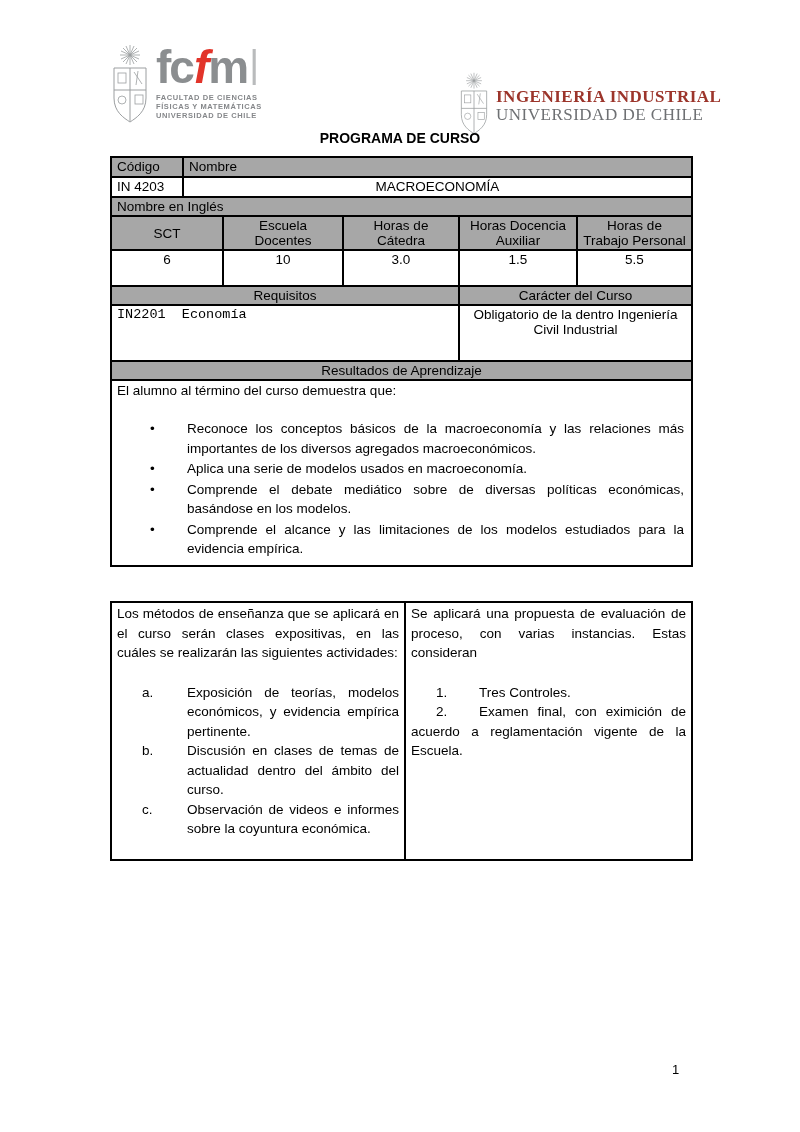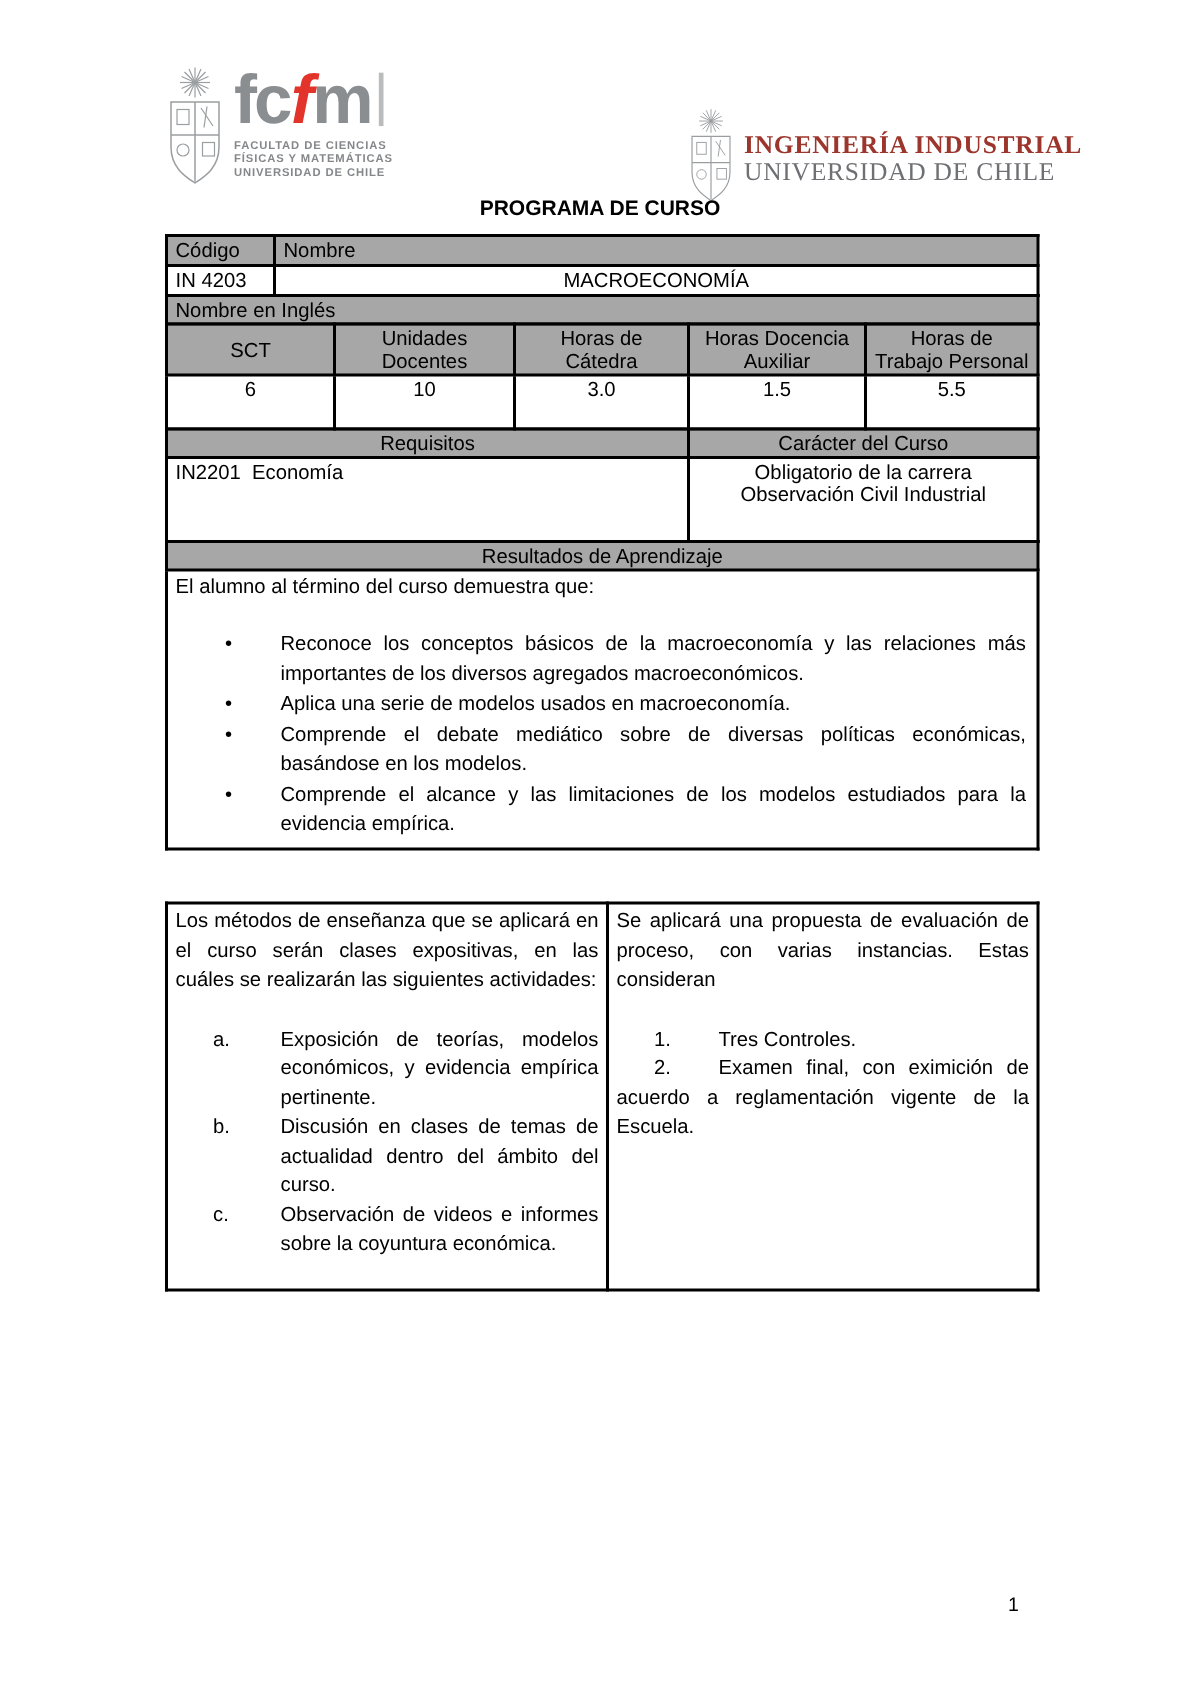--- a/index.html
+++ b/index.html
@@ -165,21 +165,21 @@
       <colgroup>
           <col style="width:112px">
           <col style="width:120px">
           <col style="width:116px">
           <col style="width:118px">
           <col style="width:115px">
         </colgroup>
       <tbody>
           <tr>
         <td class="gray h34 c vmid">SCT</td>
-        <td class="gray h34 c vmid">Unidades Docentes</td>
+        <td class="gray h34 c vmid">Escuela Docentes</td>
         <td class="gray h34 c vmid">Horas de Cátedra</td>
         <td class="gray h34 c vmid">Horas Docencia Auxiliar</td>
         <td class="gray h34 c vmid">Horas de Trabajo Personal</td>
       </tr>
       <tr>
         <td class="h36 c">6</td>
         <td class="h36 c">10</td>
         <td class="h36 c">3.0</td>
         <td class="h36 c">1.5</td>
         <td class="h36 c">5.5</td>
@@ -191,22 +191,22 @@
       <colgroup>
           <col style="width:348px">
           <col style="width:233px">
         </colgroup>
       <tbody>
           <tr>
         <td class="gray h18 c">Requisitos</td>
         <td class="gray h18 c">Carácter del Curso</td>
       </tr>
       <tr>
-        <td class="h56" style="white-space:pre-wrap;">IN2201  Economía</td>
-        <td class="h56 c">Obligatorio de la carrera Observación Civil Industrial</td>
+        <td class="h56" style="white-space:pre-wrap;font-family:Liberation Mono, monospace;">IN2201  Economía</td>
+        <td class="h56 c">Obligatorio de la dentro Ingeniería Civil Industrial</td>
       </tr>
     </tbody>
       </table>
 
     <table>
       <colgroup>
           <col style="width:581px">
         </colgroup>
       <tbody>
           <tr>

